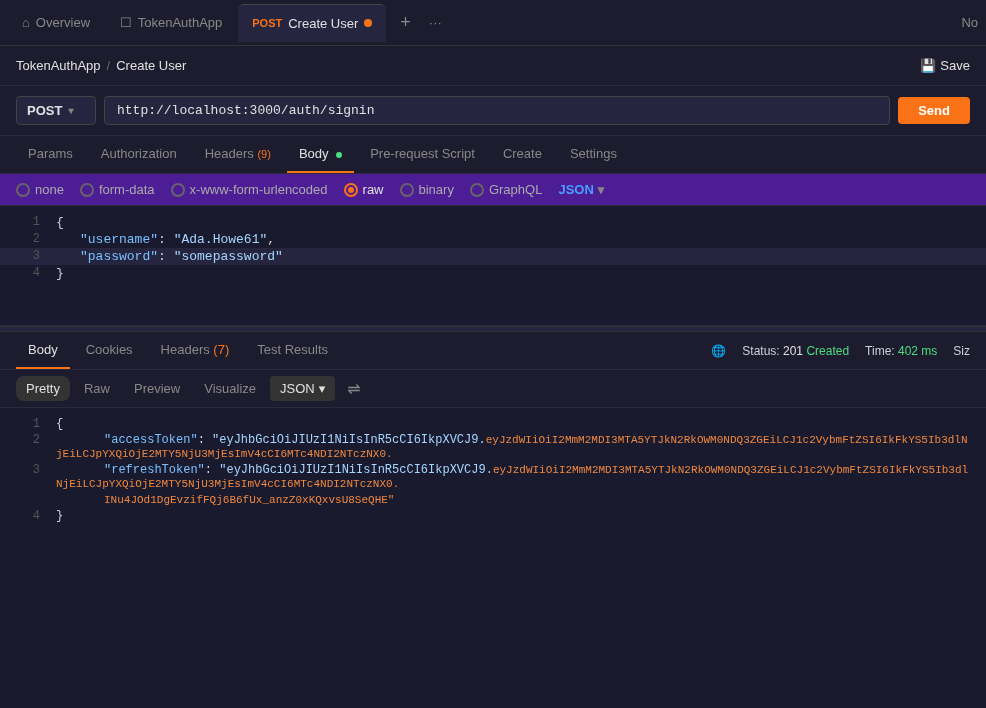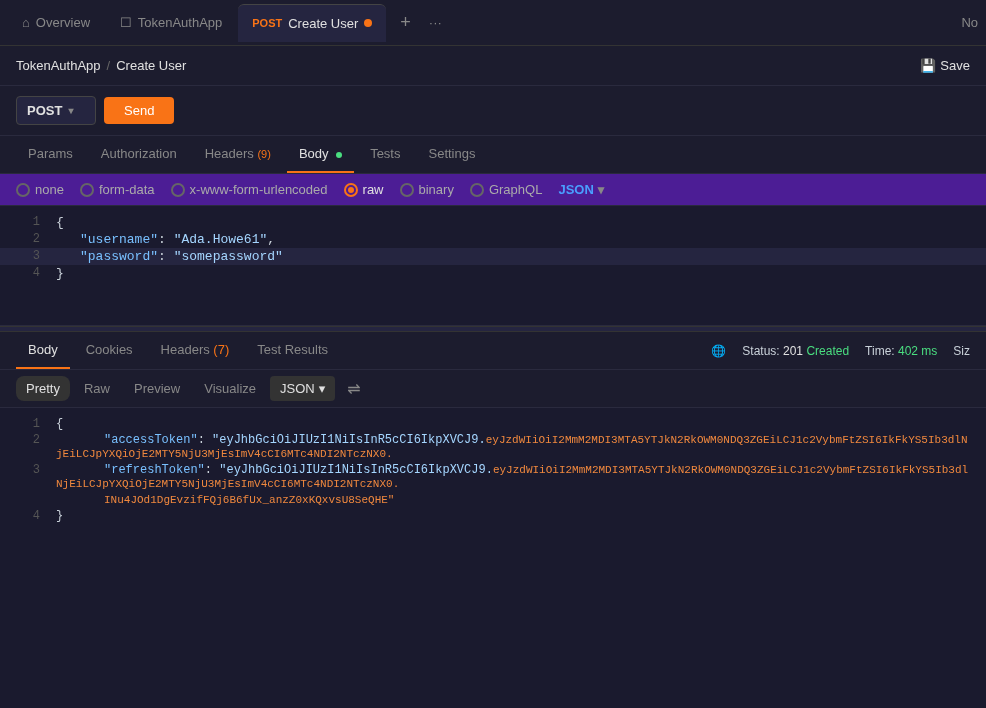--- a/index.html
+++ b/index.html
@@ -141,21 +141,21 @@
       font-family: 'Courier New', monospace;
     }
     .send-btn {
       background: #f97316;
       color: white;
       border: none;
       padding: 6px 20px;
       border-radius: 4px;
       cursor: pointer;
       font-size: 13px;
-      font-weight: 400;
+      font-weight: 700;
     }
 
     
     .req-tabs {
       display: flex;
       align-items: center;
       background: #1c1c2e;
       padding: 0 16px;
       border-bottom: 1px solid #2a2a3e;
       gap: 4px;
@@ -410,38 +410,42 @@
     <span>💾</span>
     <span>Save</span>
   </button>
 </div>
 
 <div class="url-bar">
   <div class="method-select">
     <span>POST</span>
     <span class="chevron">▾</span>
   </div>
+  <input class="url-input" type="text" value="http://localhost:3000/auth/signin" style="">
   <button class="send-btn">Send</button>
 </div>
 
 <div class="req-tabs">
   <div class="req-tab">
     <span>Params</span>
   </div>
   <div class="req-tab">
     <span>Authorization</span>
   </div>
   <div class="req-tab">
     <span>Headers <span class="badge">(9)</span></span>
   </div>
   <div class="req-tab active">
     <span>Body <span class="dot"></span></span>
   </div>
   <div class="req-tab">
-    <span>Tests</span>
+    <span>Pre-request Script</span>
+  </div>
+  <div class="req-tab">
+    <span>Create</span>
   </div>
   <div class="req-tab">
     <span>Settings</span>
   </div>
 </div>
 
 <div class="body-types">
   <label class="radio-option">
     <div class="radio-circle"></div>
     <span>none</span>

